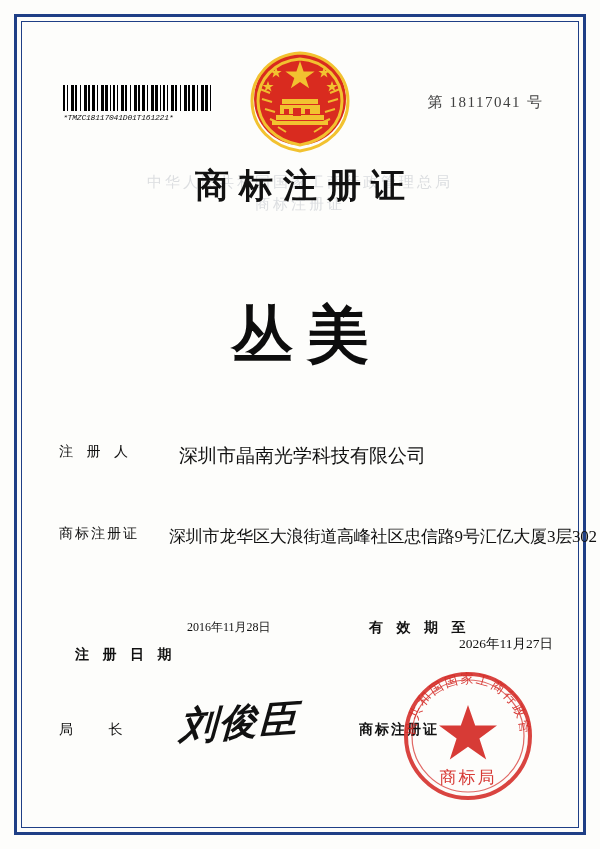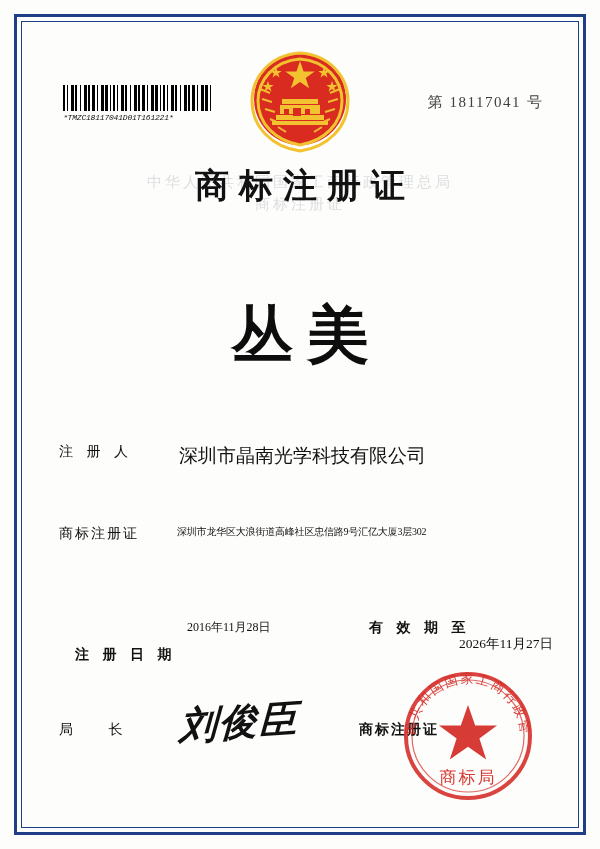--- a/index.html
+++ b/index.html
@@ -164,21 +164,21 @@
     letter-spacing: 0px;
     white-space: nowrap;
   }
 
   .row-registrant { left: 38px; top: 422px; }
   .row-registrant .field-label { position: absolute; left: 0; top: 0; width: 96px; }
   .row-registrant .field-value { position: absolute; left: 120px; top: 0; font-size: 19px; }
 
   .row-address { left: 38px; top: 504px; }
   .row-address .field-label { position: absolute; left: 0; top: 0; width: 104px; letter-spacing: 2px;}
-  .row-address .field-value { position: absolute; left: 118px; top: 0; font-size: 10px; letter-spacing: -0.2px;}
+  .row-address .field-value { position: absolute; left: 110px; top: 0; font-size: 17px; letter-spacing: -0.2px;}
 
   .row-dates { left: 38px; top: 598px; width: 520px; }
   .row-dates .lbl-reg { position: absolute; left: 16px; top: 0; font-weight: bold; letter-spacing: 5px; margin-top: 27px; }
   .row-dates .val-reg { position: absolute; left: 128px; top: 0; font-size: 12px; }
   .row-dates .lbl-exp { position: absolute; left: 310px; top: 0; font-weight: bold; letter-spacing: 5px; }
   .row-dates .val-exp { position: absolute; left: 400px; top: 16px; font-size: 13.5px; }
 
   .row-sign { left: 38px; top: 700px; width: 520px; }
   .row-sign .lbl-director { position: absolute; left: 0; top: 0; font-weight: normal; letter-spacing: 16px; }
   .row-sign .signature {

